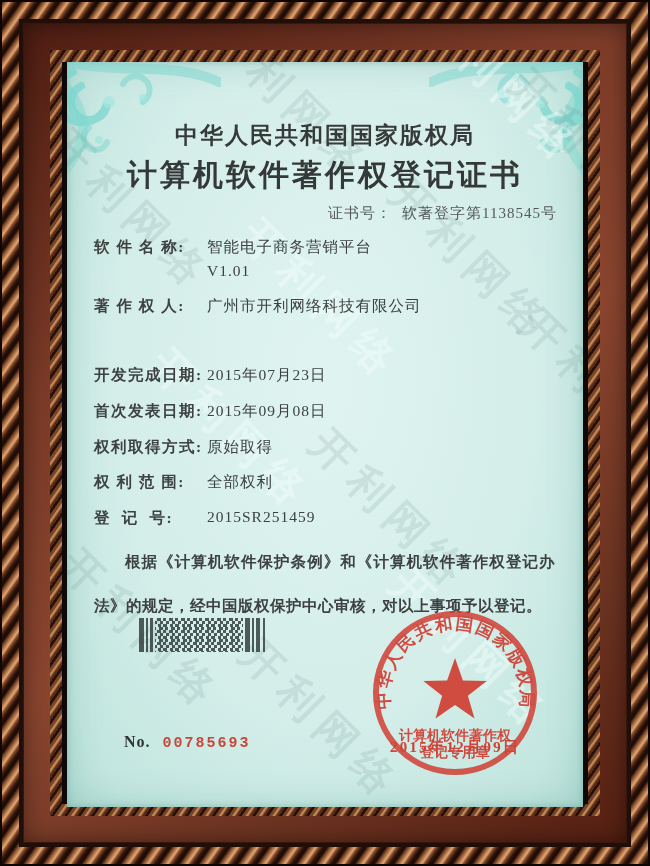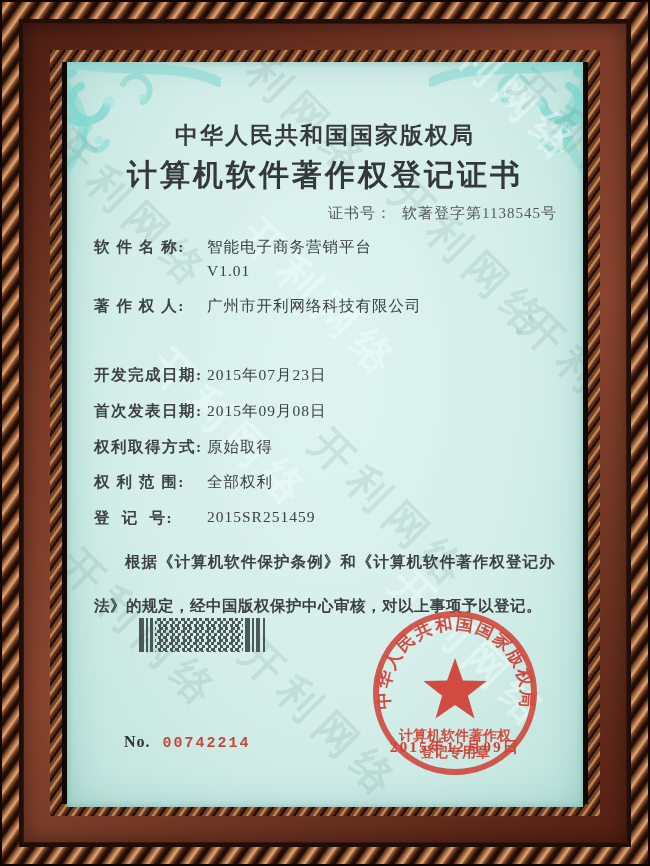--- a/index.html
+++ b/index.html
@@ -198,21 +198,21 @@
         <rect x="16" width="88" height="34" fill="url(#bcpat)"></rect>
         <rect x="106" width="5" height="34"></rect>
           <rect x="113" width="2" height="34"></rect>
         <rect x="117" width="4" height="34"></rect>
           <rect x="124" width="2" height="34"></rect>
       </g>
     </svg>
 
     <div class="serial">
       <span class="no">No.</span>
-      <span class="num">00742214</span>
+      <span class="num">00785693</span>
     </div>
 
     <svg class="seal" viewBox="0 0 170 170">
       <circle cx="85" cy="85" r="79" fill="none" stroke="#d03b30" stroke-width="6" opacity=".92"></circle>
       <defs>
         <path id="ringArc" d="M 23,110 A 66,66 0 1 1 147,110" fill="none"></path>
       </defs>
       <text font-size="17.5" font-weight="bold" fill="#d03b30" letter-spacing="2">
         <textPath href="#ringArc" startOffset="50%" text-anchor="middle">中华人民共和国国家版权局</textPath>
       </text>

